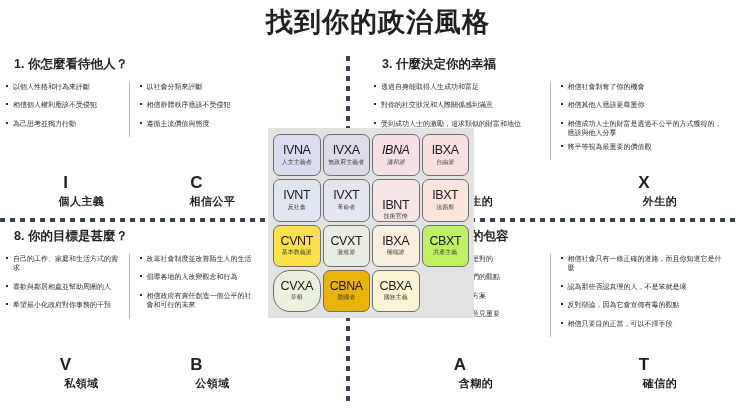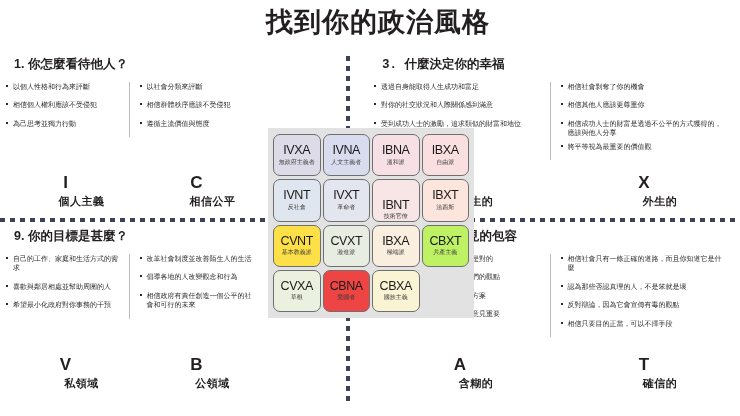--- a/index.html
+++ b/index.html
@@ -23,21 +23,21 @@
   .q1{left:0;top:56px;width:262px;height:158px;}
   .q3{left:368px;top:56px;width:368px;height:158px;}
   .q2{left:0;top:228px;width:262px;height:170px;}
   .q4{left:368px;top:228px;width:368px;height:170px;}
 
   .q-title{
     font-size:12.5px;font-weight:bold;
     margin:0 0 9px 14px;
     white-space:nowrap;
   }
-  .q3 .q-title,.q4 .q-title{margin-left:14px;font-family:Liberation Mono, monospace;}
+  .q3 .q-title,.q4 .q-title{margin-left:14px;}
 
   .cols{display:flex;position:relative;}
   .col{flex:1;padding:0 8px 0 6px;box-sizing:border-box;}
   .col.right{border-left:1px solid #b9bcbe;padding-left:10px;}
 
   .bullets{list-style:none;margin:0;padding:0;}
   .bullets li{
     font-size:7px;line-height:1.35;
     margin-bottom:9px;
     padding-left:7px;
@@ -171,21 +171,21 @@
       <div class="word">內生的</div>
     </div>
     <div class="pole">
       <div class="letter">X</div>
       <div class="word">外生的</div>
     </div>
   </div>
 </div>
 
 <div class="quad q2">
-  <div class="q-title">9. 你的目標是甚麼？</div>
+  <div class="q-title">8. 你的目標是甚麼？</div>
   <div class="cols">
     <div class="col">
       <ul class="bullets">
         <li>自己的工作、家庭和生活方式的需求</li>
         <li>喜歡與鄰居相處並幫助周圍的人</li>
         <li>希望最小化政府對你事務的干預</li>
       </ul>
     </div>
     <div class="col right">
       <ul class="bullets">
@@ -234,29 +234,29 @@
     </div>
     <div class="pole">
       <div class="letter">T</div>
       <div class="word">確信的</div>
     </div>
   </div>
 </div>
 
 <div class="grid-panel" style="background: rgb(226, 226, 226);">
   <div class="grid" id="type-grid">
+      <div class="cell" style="background: rgb(217, 220, 238);">
+        <div class="code">IVNA</div>
+        <div class="name">人文主義者</div>
+      </div>
       <div class="cell" style="background: rgb(222, 219, 232);">
         <div class="code">IVXA</div>
         <div class="name">無政府主義者</div>
       </div>
-      <div class="cell" style="background: rgb(217, 220, 238);">
-        <div class="code">IVNA</div>
-        <div class="name">人文主義者</div>
-      </div>
-      <div class="cell" style="background: rgb(246, 224, 230);">
+      <div class="cell" style="background: rgb(246, 224, 230); font-style: italic;">
         <div class="code">IBNA</div>
         <div class="name">溫和派</div>
       </div>
       <div class="cell" style="background: rgb(250, 223, 224);">
         <div class="code">IBXA</div>
         <div class="name">自由派</div>
       </div>
       <div class="cell" style="background: rgb(223, 230, 239);">
         <div class="code">IVNT</div>
         <div class="name">反社會</div>
@@ -282,25 +282,25 @@
         <div class="name">激進派</div>
       </div>
       <div class="cell" style="background: rgb(250, 238, 223);">
         <div class="code">IBXA</div>
         <div class="name">極端派</div>
       </div>
       <div class="cell" style="background: #bef264;">
         <div class="code">CBXT</div>
         <div class="name">共產主義</div>
       </div>
-      <div class="cell" style="background: rgb(234, 241, 222);">
+      <div class="cell" style="background: rgb(234, 241, 222); border-radius: 17px;">
         <div class="code">CVXA</div>
         <div class="name">草根</div>
       </div>
-      <div class="cell" style="background: #ef4444;">
+      <div class="cell" style="background: #eab308;">
         <div class="code">CBNA</div>
         <div class="name">愛國者</div>
       </div>
       <div class="cell" style="background: rgb(250, 243, 212);">
         <div class="code">CBXA</div>
         <div class="name">國族主義</div>
       </div>
     </div>
 </div>
 

